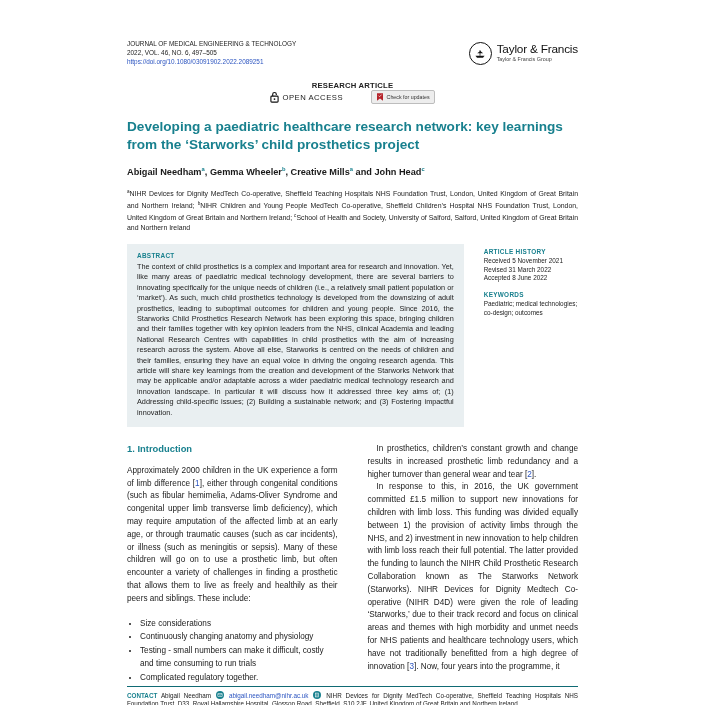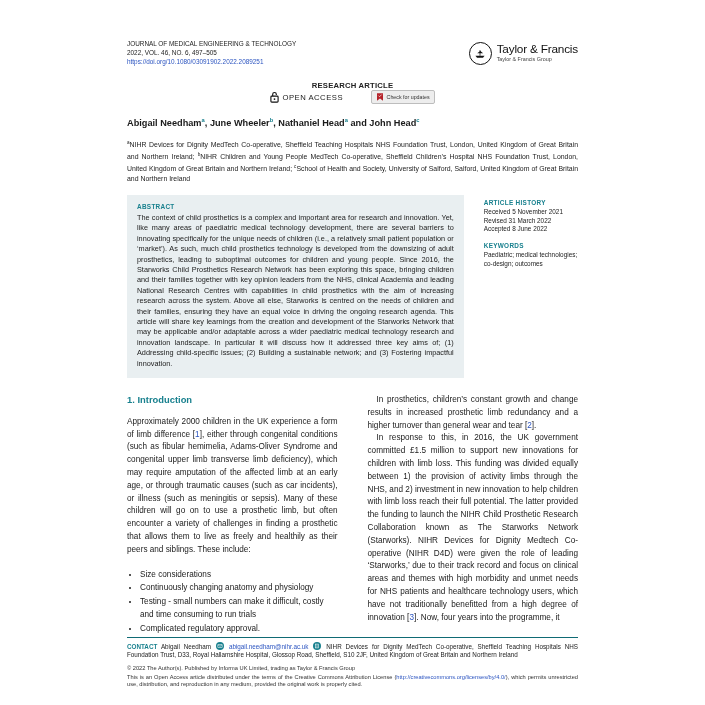--- a/index.html
+++ b/index.html
@@ -121,23 +121,24 @@
       <span class="check-updates">
         <svg class="icon-inline" width="6" height="8" viewBox="0 0 8 10">
           <path d="M0 0 h8 v10 l-4 -3 -4 3 Z" fill="#b5232a"></path>
           <path d="M2 3.2 l1.4 1.4 L6.2 1.8" stroke="#fff" stroke-width="0.9" fill="none"></path>
         </svg>
         <span class="cu-label">Check for updates</span>
       </span>
     </span>
   </div>
 
+  <h1 class="title">Developing a paediatric healthcare research network: key learnings from the ‘Starworks’ child prosthetics project</h1>
 
   <p class="authors">
-    <span><span>Abigail Needham</span><sup>a</sup><span>, </span></span><span><span>June Wheeler</span><sup>b</sup><span>, </span></span><span><span>Nathaniel Head</span><sup>a</sup><span> and </span></span><span><span>John Head</span><sup>c</sup></span>
+    <span><span>Abigail Needham</span><sup>a</sup><span>, </span></span><span><span>Gemma Wheeler</span><sup>b</sup><span>, </span></span><span><span>Creative Mills</span><sup>a</sup><span> and </span></span><span><span>John Head</span><sup>c</sup></span>
   </p>
 
   <p class="affiliations">
     <sup>a</sup><span>NIHR Devices for Dignity MedTech Co-operative, Sheffield Teaching Hospitals NHS Foundation Trust, London, United Kingdom of Great Britain and Northern Ireland; </span><sup>b</sup><span>NIHR Children and Young People MedTech Co-operative, Sheffield Children’s Hospital NHS Foundation Trust, London, United Kingdom of Great Britain and Northern Ireland; </span><sup>c</sup><span>School of Health and Society, University of Salford, Salford, United Kingdom of Great Britain and Northern Ireland</span>
   </p>
 
   <div class="abstract-row">
     <div class="abstract-box">
       <div class="mini-label">ABSTRACT</div>
       <p class="abstract-text">The context of child prosthetics is a complex and important area for research and innovation. Yet, like many areas of paediatric medical technology development, there are several barriers to innovating specifically for the unique needs of children (i.e., a relatively small patient population or ‘market’). As such, much child prosthetics technology is developed from the downsizing of adult prosthetics, leading to suboptimal outcomes for children and young people. Since 2016, the Starworks Child Prosthetics Research Network has been exploring this space, bringing children and their families together with key opinion leaders from the NHS, clinical Academia and leading National Research Centres with capabilities in child prosthetics with the aim of increasing research across the system. Above all else, Starworks is centred on the needs of children and their families, ensuring they have an equal voice in driving the ongoing research agenda. This article will share key learnings from the creation and development of the Starworks Network that may be applicable and/or adaptable across a wider paediatric medical technology research and innovation landscape. In particular it will discuss how it addressed three key aims of; (1) Addressing child-specific issues; (2) Building a sustainable network; and (3) Fostering impactful innovation.</p>
@@ -153,21 +154,21 @@
   </div>
 
   <main class="columns">
     <div class="col">
       <h2 class="section-heading">1. Introduction</h2>
       <p><span>Approximately 2000 children in the UK experience a form of limb difference [</span><span class="seg-ref">1</span><span>], either through congenital conditions (such as fibular hemimelia, Adams-Oliver Syndrome and congenital upper limb transverse limb deficiency), which may require amputation of the affected limb at an early age, or through traumatic causes (such as car incidents), or illness (such as meningitis or sepsis). Many of these children will go on to use a prosthetic limb, but often encounter a variety of challenges in finding a prosthetic that allows them to live as freely and healthily as their peers and siblings. These include:</span></p>
       <ul class="bullets">
         <li>Size considerations</li>
         <li>Continuously changing anatomy and physiology</li>
         <li>Testing - small numbers can make it difficult, costly and time consuming to run trials</li>
-        <li>Complicated regulatory approval.</li>
+        <li>Complicated regulatory together.</li>
       </ul>
     </div>
     <div class="col">
       <p class="indent"><span>In prosthetics, children’s constant growth and change results in increased prosthetic limb redundancy and a higher turnover than general wear and tear [</span><span class="seg-ref">2</span><span>].</span></p>
       <p class="indent"><span>In response to this, in 2016, the UK government committed £1.5 million to support new innovations for children with limb loss. This funding was divided equally between 1) the provision of activity limbs through the NHS, and 2) investment in new innovation to help children with limb loss reach their full potential. The latter provided the funding to launch the NIHR Child Prosthetic Research Collaboration known as The Starworks Network (Starworks). NIHR Devices for Dignity Medtech Co-operative (NIHR D4D) were given the role of leading ‘Starworks,’ due to their track record and focus on clinical areas and themes with high morbidity and unmet needs for NHS patients and healthcare technology users, which have not traditionally benefitted from a high degree of innovation [</span><span class="seg-ref">3</span><span>]. Now, four years into the programme, it</span></p>
     </div>
   </main>
 
   <footer>
     <div class="foot-rule"></div>

